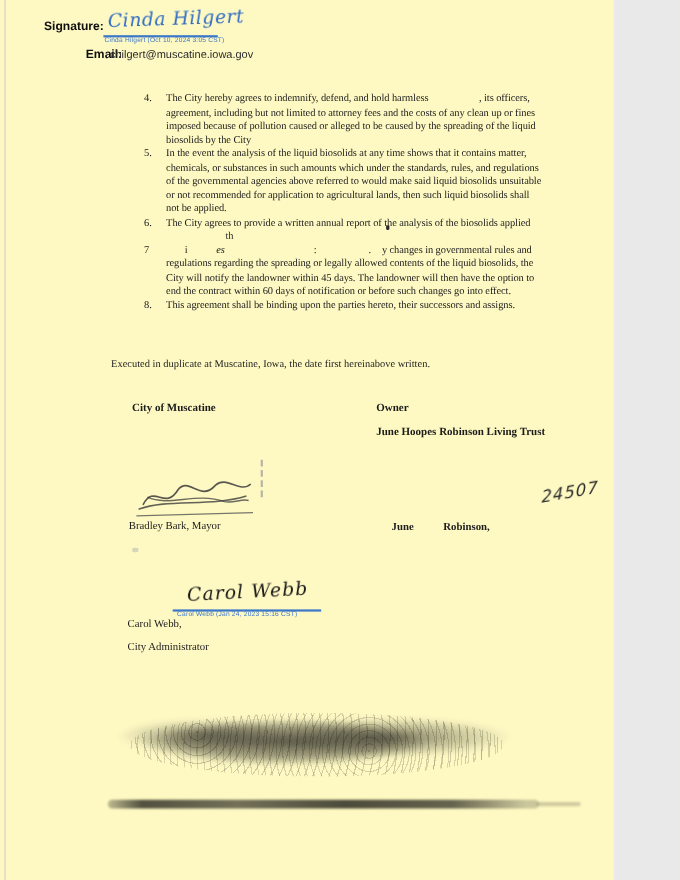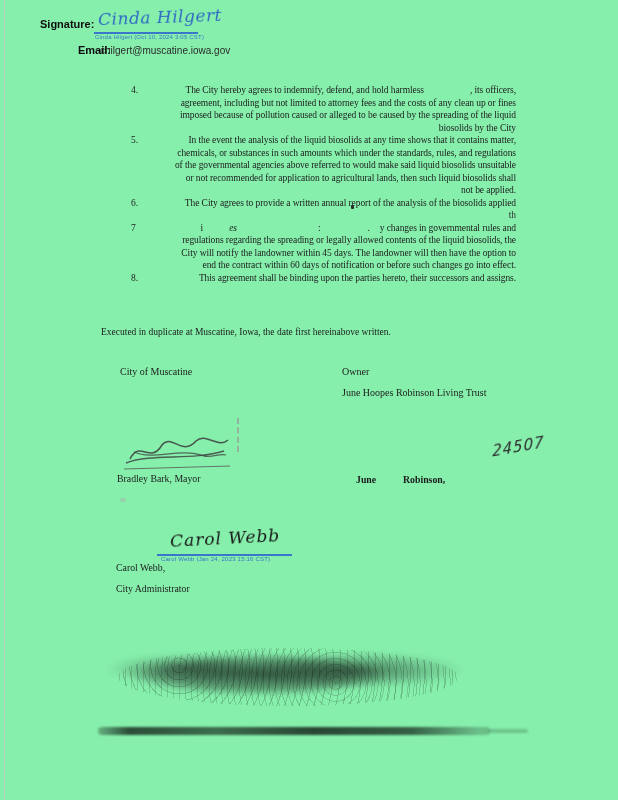--- a/index.html
+++ b/index.html
@@ -1,17 +1,17 @@
 <!DOCTYPE html>
 <html><head>
 <meta charset="utf-8">
 <style>
   html,body{margin:0;padding:0;background:#e9e9e9;}
   .page{
-    position:relative;width:618px;height:800px;background:#86efac;
+    position:relative;width:558px;height:800px;background:#fef9c3;
     overflow:hidden;font-family:"Liberation Serif",serif;color:#1c1c1c;
   }
   .abs{position:absolute;}
   
   .scan-edge{left:4px;top:0;width:1px;height:800px;background:#c9c9c9;opacity:.85;}
   .dash-artifact{left:237px;top:418px;width:2px;height:34px;
     border-left:2px dashed #9a9a9a;opacity:.7;}
   .dot-artifact{left:351px;top:205px;width:3px;height:4px;background:#2b2b2b;border-radius:1px;}
   .speck{left:120px;top:498px;width:6px;height:4px;background:#aaa;opacity:.45;border-radius:2px;}
   
@@ -21,27 +21,27 @@
   .sig-line{height:2px;background:#3a76c9;}
   .stamp{font-family:"Liberation Sans",sans-serif;font-size:6px;color:#3a76c9;
     filter:blur(.35px);letter-spacing:.2px;white-space:nowrap;}
   .email-val{font-family:"Liberation Sans",sans-serif;font-size:10px;color:#2a2a2a;filter:blur(.2px);}
   
   .doc{left:131px;top:84px;width:385px;font-size:9.5px;line-height:12.5px;
     filter:blur(.22px);letter-spacing:-.08px;}
   .li{display:flex;}
   .num{width:20px;flex:0 0 20px;}
   .txt{flex:1;}
-  .ln{white-space:nowrap;height:12.5px;text-align:right;}
+  .ln{white-space:nowrap;height:12.5px;}
   .gap46{display:inline-block;width:46px;}
   .frag-th{padding-left:54px;color:#2e2e2e;}
   .f{display:inline-block;}
   .executed{left:101px;top:327px;font-size:9.5px;filter:blur(.22px);white-space:nowrap;}
   .b{font-weight:bold;}
-  .party{font-size:10px;font-weight:normal;filter:blur(.25px);white-space:nowrap;}
+  .party{font-size:10px;font-weight:bold;filter:blur(.25px);white-space:nowrap;}
   .nameline{font-size:9.8px;filter:blur(.22px);white-space:nowrap;}
   
   .scrawl-note{font-family:"DejaVu Sans",sans-serif;font-style:italic;font-size:15px;
     color:#2b2b2b;transform:rotate(-10deg) skewX(-10deg);letter-spacing:1px;filter:blur(.3px);}
   .carol-script{font-family:"DejaVu Serif",serif;font-style:italic;font-size:17px;
     color:#161616;transform:rotate(-3deg);letter-spacing:1px;filter:blur(.25px);}
   
   .blob{
     left:104px;top:640px;width:368px;height:72px;border-radius:50%;
     background:

